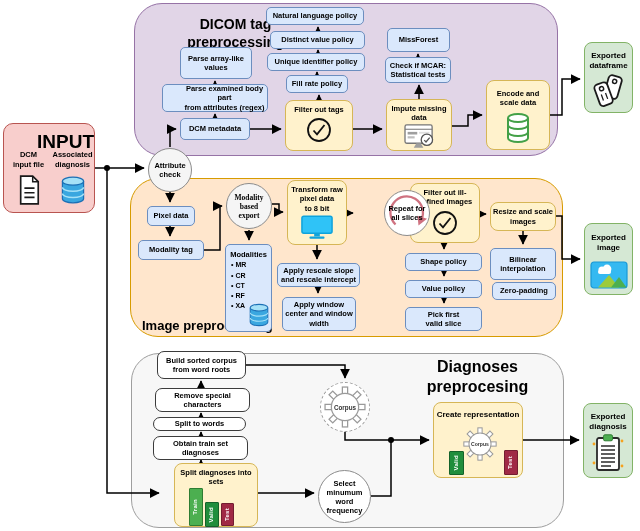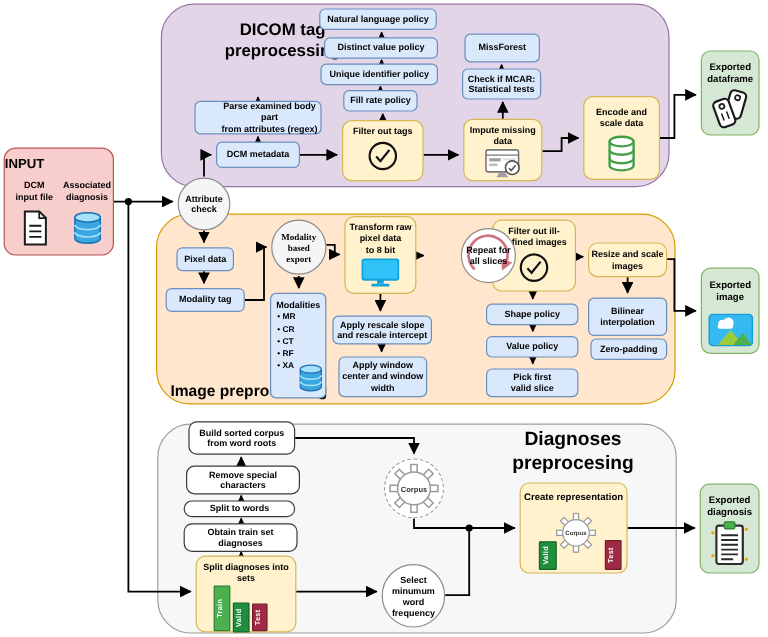--- a/index.html
+++ b/index.html
@@ -100,41 +100,45 @@
       <path d="M391,440 H429" marker-end="url(#ah)"></path>
       <path d="M239,493 H314" marker-end="url(#ah)"></path>
       <path d="M371,496 H391 V442"></path>
       <path d="M523,440 H579" marker-end="url(#ah)"></path>
     </g>
     <circle cx="107" cy="168" r="3" fill="#000"></circle>
     <circle cx="391" cy="440" r="3" fill="#000"></circle>
   </svg>
 
   <div class="input-box" style="left:3px;top:123px;width:92px;height:90px;">
-    <div style="text-align:left;font-weight:bold;font-size:11px;margin-top:7px;">INPUT</div>
+    <div style="text-align:right;font-weight:bold;font-size:19px;margin-top:7px;">INPUT</div>
     <div style="position:absolute;left:3px;top:26px;width:43px;text-align:center;">
       <div class="lbl" style="font-weight:bold;font-size:7.5px;line-height:1.3;">DCM
 input file</div>
       <svg class="icon" width="24" height="30" viewBox="0 0 26 32" style="margin:5px auto 0;">
         <path d="M4,1 H17 L23,7 V31 H4 Z" fill="#fff" stroke="#1a1a1a" stroke-width="1.8"></path>
         <path d="M17,1 V7 H23" fill="none" stroke="#1a1a1a" stroke-width="1.6"></path>
         <path d="M8,14 H19 M8,19 H19 M8,24 H19" stroke="#1a1a1a" stroke-width="1.7"></path>
       </svg>
     </div>
     <div style="position:absolute;left:47px;top:26px;width:43px;text-align:center;">
       <div class="lbl" style="font-weight:bold;font-size:7.5px;line-height:1.3;">Associated
 diagnosis</div>
       <svg class="icon" width="28" height="30" viewBox="0 0 30 34" style="margin:5px auto 0;">
         <path d="M3,7 V27 a12,4.5 0 0 0 24,0 V7" fill="#3AA7E0" stroke="#1B6FB5" stroke-width="1.4"></path>
         <path d="M3,14 a12,4.5 0 0 0 24,0 M3,21 a12,4.5 0 0 0 24,0" fill="none" stroke="#A5E1F7" stroke-width="1.6"></path>
         <ellipse cx="15" cy="7" rx="12" ry="4.5" fill="#A5E1F7" stroke="#1B6FB5" stroke-width="1.4"></ellipse>
       </svg>
     </div>
   </div>
 
+  <div class="node blue" style="left:180px;top:47px;width:72px;height:32px;">
+      <span class="lbl">Parse array-like
+values</span>
+    </div>
   <div class="node blue" style="left:162px;top:84px;width:106px;height:28px;padding-left:19px;">
       <span class="lbl">Parse examined body part
 from attributes (regex)</span>
     </div>
   <div class="node blue" style="left:180px;top:118px;width:70px;height:22px;">
       <span class="lbl">DCM metadata</span>
     </div>
   <div class="node blue" style="left:266px;top:7px;width:98px;height:18px;">
       <span class="lbl">Natural language policy</span>
     </div>
@@ -282,21 +286,21 @@
 characters</span>
     </div>
   <div class="node whitebox" style="left:153px;top:417px;width:93px;height:14px;">
       <span class="lbl">Split to words</span>
     </div>
   <div class="node whitebox" style="left:153px;top:436px;width:95px;height:24px;">
       <span class="lbl">Obtain train set
 diagnoses</span>
     </div>
 
-  <div class="node yellow toppad" style="left:163px;top:463px;width:84px;height:64px;">
+  <div class="node yellow toppad" style="left:174px;top:463px;width:84px;height:64px;">
     <span class="lbl">Split diagnoses into
 sets</span>
     <div class="vbar bar-train" style="left:14px;top:24px;width:12px;height:36px;">
         <span>Train</span>
       </div>
     <div class="vbar bar-valid" style="left:30px;top:38px;width:12px;height:23px;">
         <span>Valid</span>
       </div>
     <div class="vbar bar-test" style="left:46px;top:39px;width:11px;height:21px;">
         <span>Test</span>

